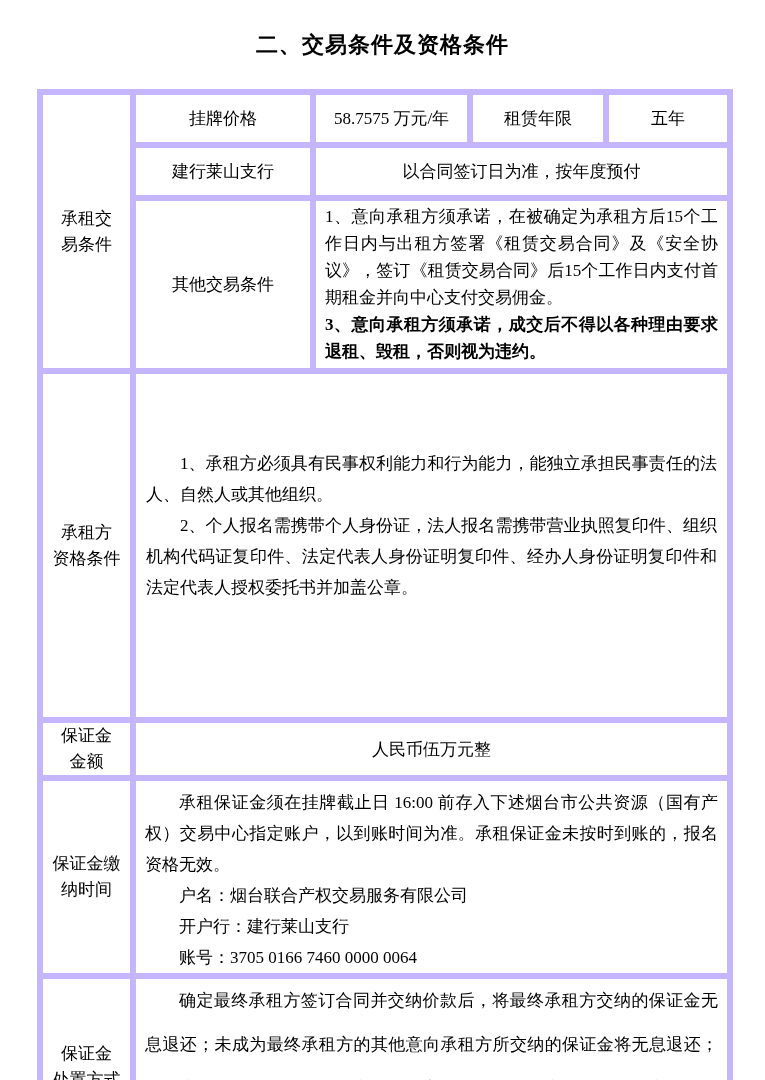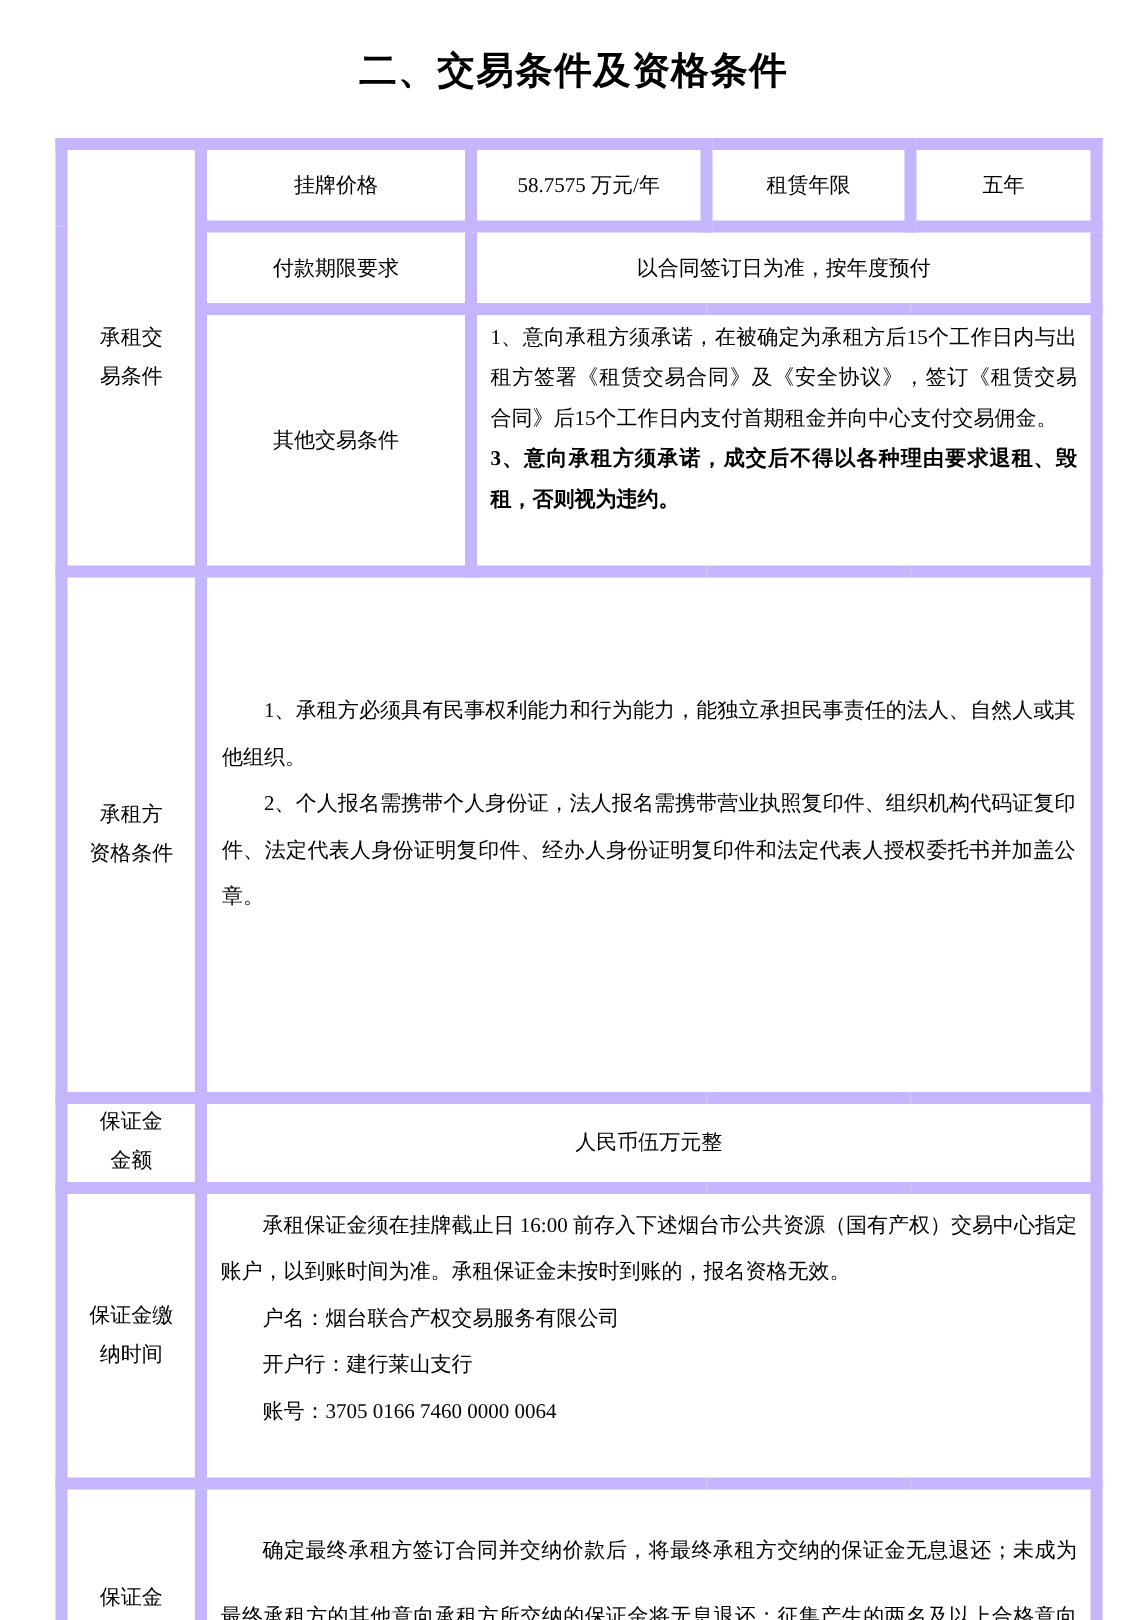--- a/index.html
+++ b/index.html
@@ -10,34 +10,34 @@
   body {
     width: 765px;
     height: 1080px;
     overflow: hidden;
     color: #000;
     font-family: "Liberation Serif", "DejaVu Serif", serif;
   }
   .page-title {
     margin: 30px 0 0 0;
     text-align: center;
-    font-size: 25px;
+    font-size: 22px;
     font-weight: bold;
     letter-spacing: 1px;
   }
   table.doc-table {
     border-collapse: collapse;
     table-layout: fixed;
     width: 690px;
     margin: 29px 0 0 37px;
     border: 3px solid #000;
   }
   td {
-    border: 8px solid #c4b5fd;
-    font-size: 14px;
+    border: 6px solid #c4b5fd;
+    font-size: 17px;
     overflow: hidden;
     padding: 0;
   }
   
   col.cA { width: 93px; }
   col.cB { width: 180px; }
   col.cC { width: 157px; }
   col.cD { width: 136px; }
   col.cE { width: 124px; }
   
@@ -114,21 +114,21 @@
   <tbody>
     <tr>
       <td class="rowhead hr1" rowspan="3">承租交
 易条件</td>
       <td class="sublabel hr1">挂牌价格</td>
       <td class="centerval hr1">58.7575 万元/年</td>
       <td class="sublabel hr1">租赁年限</td>
       <td class="centerval hr1">五年</td>
     </tr>
     <tr>
-      <td class="sublabel hr2">付款期限要求</td>
+      <td class="sublabel hr2">建行莱山支行</td>
       <td class="centerval hr2" colspan="3">以合同签订日为准，按年度预付</td>
     </tr>
     <tr>
       <td class="sublabel hr3">其他交易条件</td>
       <td class="textcell hr3" colspan="3">
         <p>1、意向承租方须承诺，在被确定为承租方后15个工作日内与出租方签署《租赁交易合同》及《安全协议》，签订《租赁交易合同》后15个工作日内支付首期租金并向中心支付交易佣金。</p>
         <p class="bold-item">3、意向承租方须承诺，成交后不得以各种理由要求退租、毁租，否则视为违约。</p>
       </td>
     </tr>
     <tr>

